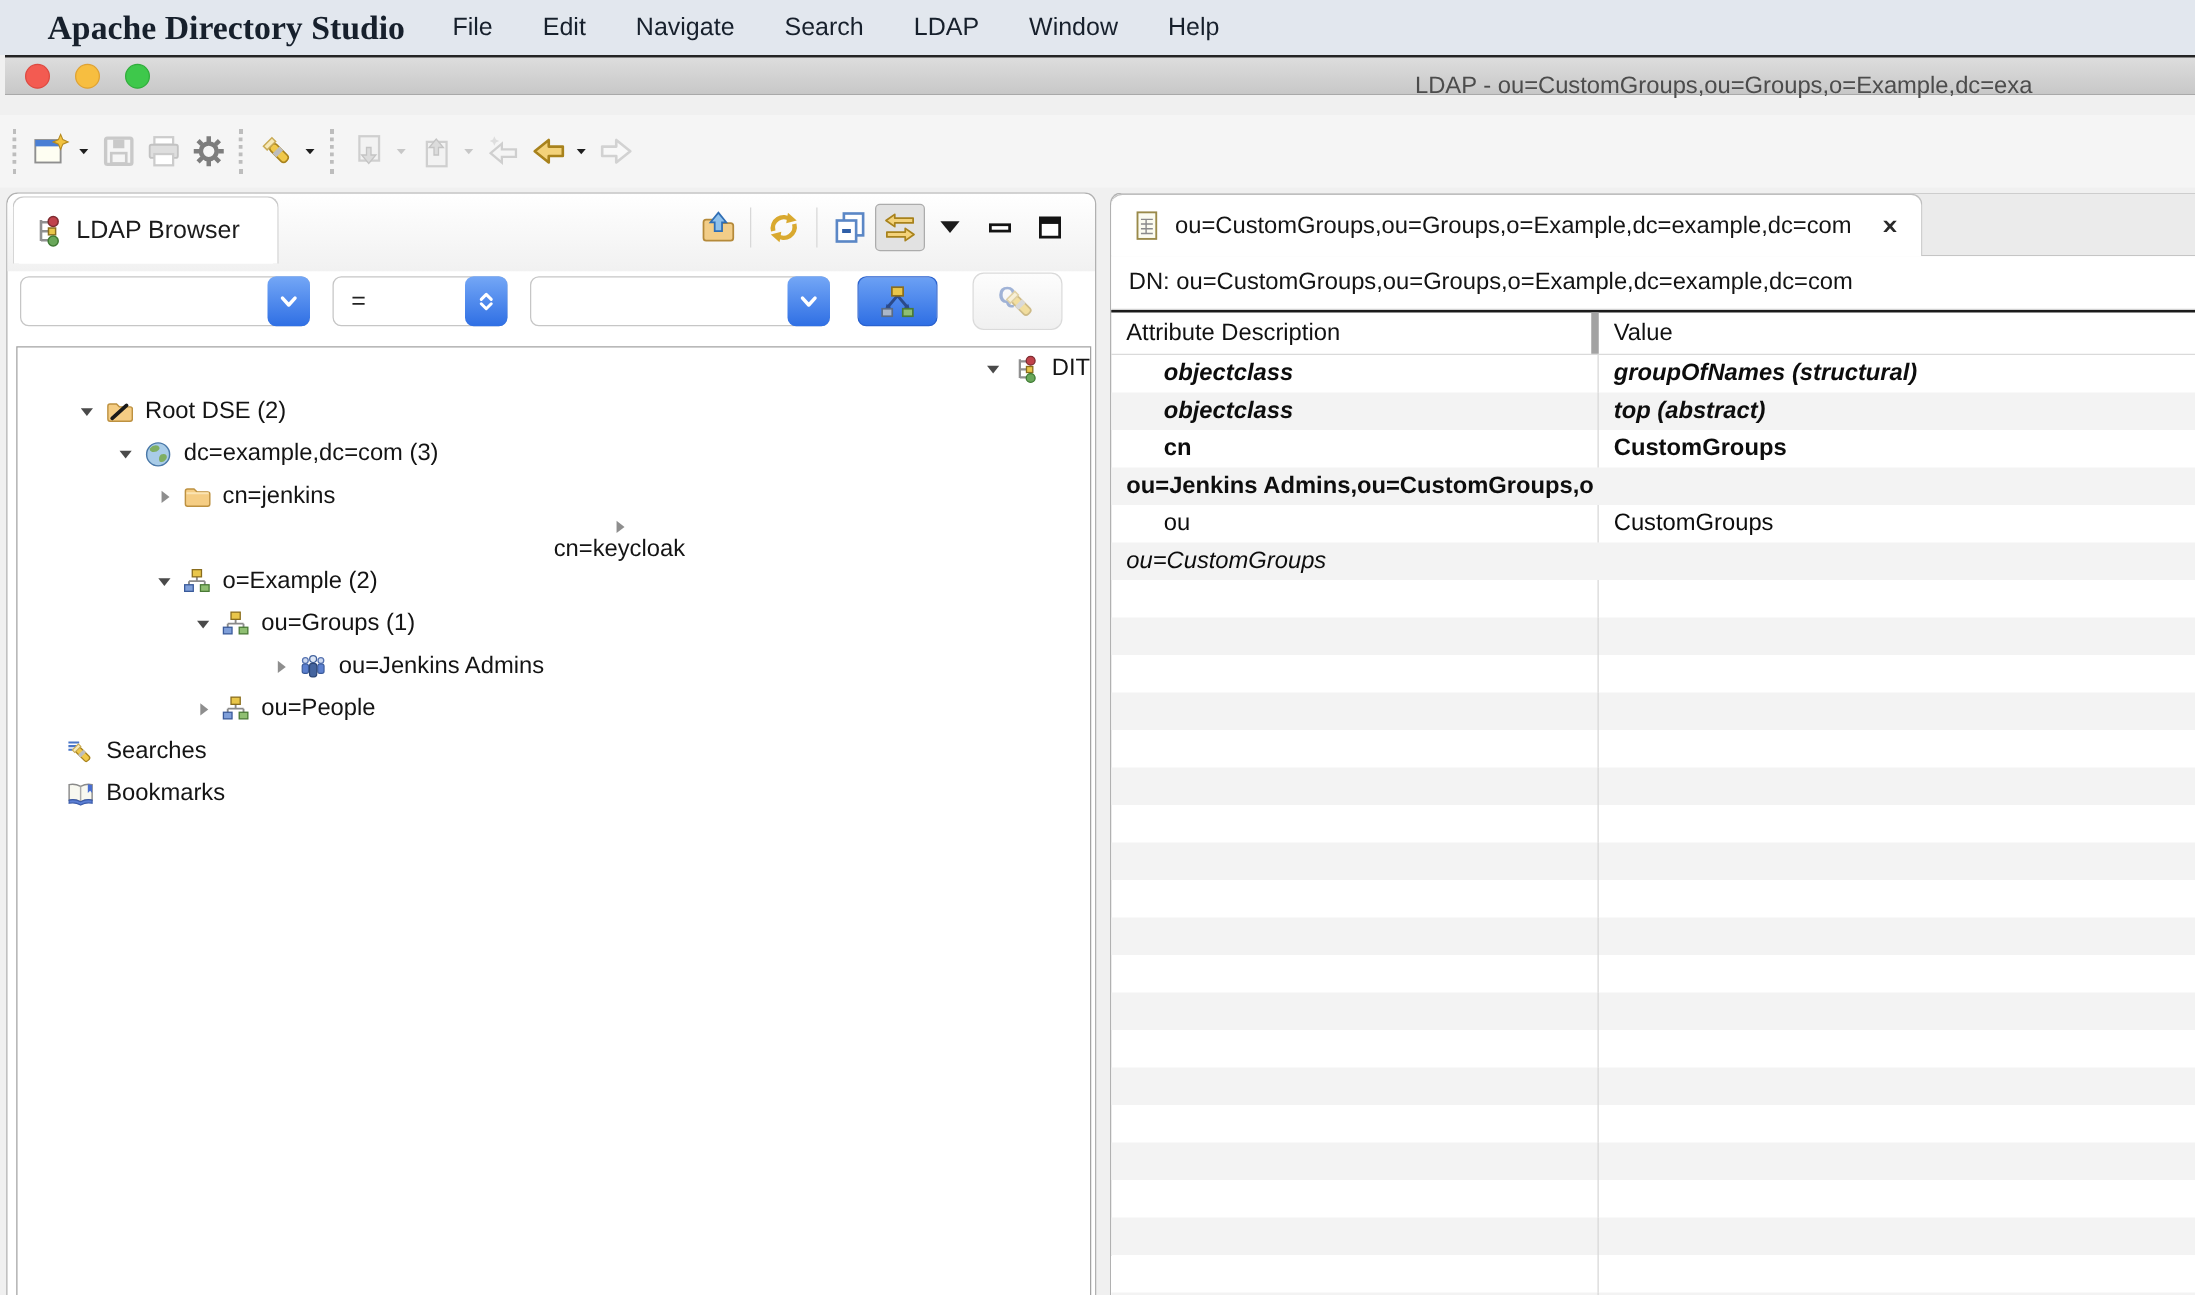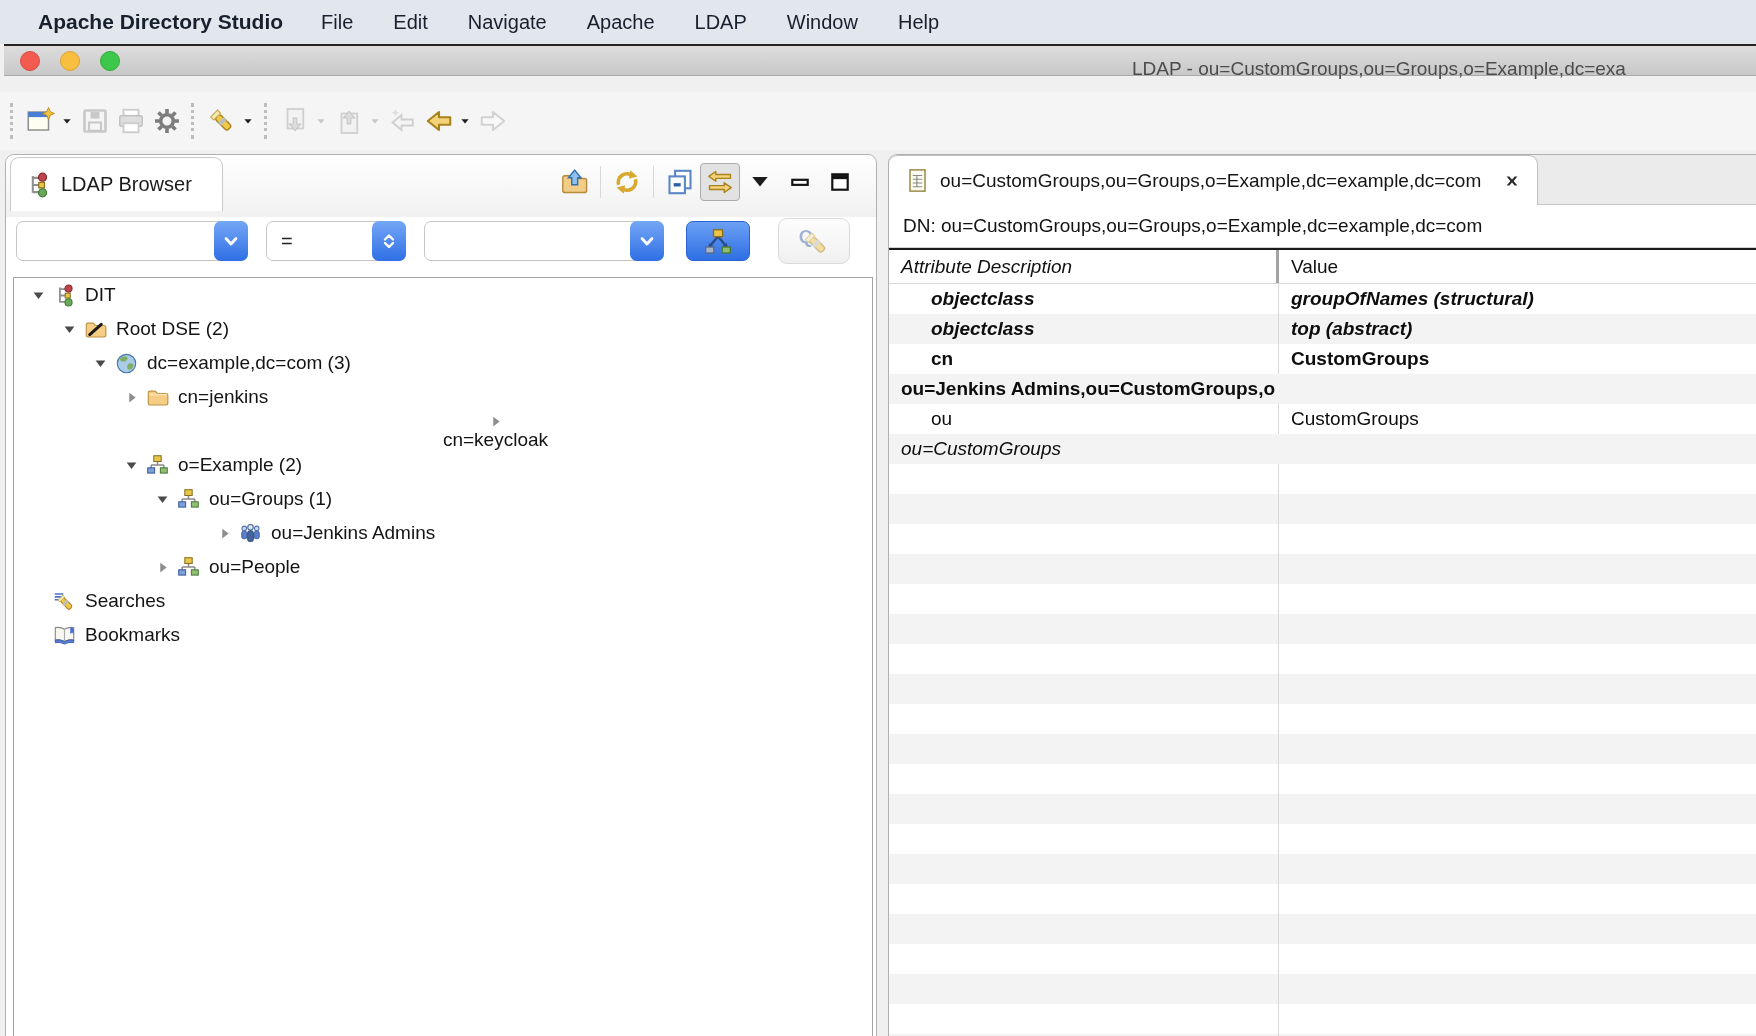--- a/index.html
+++ b/index.html
@@ -2,21 +2,21 @@
 <html><head>
 <meta charset="utf-8">
 <style>
   html,body{margin:0;padding:0;width:1756px;height:1036px;overflow:hidden;
     font-family:"Liberation Sans",sans-serif;background:#f0f0f0;position:relative;}
   *{box-sizing:border-box;}
 
   
   .menubar{position:absolute;left:0;top:0;width:100%;height:44px;background:#e2e7ee;
     display:flex;align-items:center;padding-left:38px;gap:38px;font-size:20px;color:#17202c;}
-  .menubar .appname{font-weight:700;font-size:21px;}
+  .menubar .appname{font-weight:700;font-size:27px;font-family:Liberation Serif, serif;}
   .menubar span{white-space:nowrap;}
 
   
   .titlebar{position:absolute;left:4px;top:44px;width:100%;height:32px;
     background:linear-gradient(#dddddd,#c8c8c8);border-top:2px solid #242424;border-bottom:1px solid #a9a9a9;}
   .lights{position:absolute;left:16px;top:0;height:100%;display:flex;align-items:center;gap:20px;}
   .light{width:20px;height:20px;border-radius:50%;}
   .light.red{background:#f35b51;border:1px solid #dd4a41;}
   .light.yellow{background:#f7be40;border:1px solid #dfa233;}
   .light.green{background:#3ec84b;border:1px solid #31ad3c;}
@@ -81,21 +81,21 @@
     background:#fff;border:1px solid #bfbfbf;border-left:none;border-bottom:none;border-radius:9px 9px 0 0;
     font-size:19px;color:#151515;white-space:nowrap;}
   .etab svg.doc{width:25px;height:25px;}
   .etab .close{margin-left:10px;width:22px;height:22px;display:flex;align-items:center;justify-content:center;}
   .etab .close svg{width:18px;height:18px;}
   .dnbar{height:43px;background:#fff;border-bottom:1px solid #d2d2d2;display:flex;align-items:center;
     padding-left:14px;font-size:19px;color:#131313;white-space:nowrap;}
   .table-sep{height:2px;background:#1b1b1b;}
   .attr-header{display:grid;grid-template-columns:390px 1fr;height:34px;font-size:19px;color:#111;
     border-bottom:1px solid #dadada;}
-  .attr-header .c1{padding-left:12px;display:flex;align-items:center;border-right:3px solid #a3a3a3;font-style:italic;}
+  .attr-header .c1{padding-left:12px;display:flex;align-items:center;border-right:6px solid #a3a3a3;}
   .attr-header .c2{padding-left:12px;display:flex;align-items:center;}
   .attr-body{overflow:hidden;}
   .attr-row{display:grid;grid-template-columns:390px 1fr;height:30px;font-size:19px;color:#0d0d0d;}
   .attr-row.striped{background:#f3f3f3;}
   .attr-row .c1{padding-left:42px;display:flex;align-items:center;border-right:1px solid #d8d8d8;white-space:nowrap;}
   .attr-row .c2{padding-left:12px;display:flex;align-items:center;white-space:nowrap;overflow:hidden;}
   .st-bold-italic{font-weight:700;font-style:italic;}
   .st-bold{font-weight:700;}
   .st-italic{font-style:italic;}
   .defs{position:absolute;width:0;height:0;overflow:hidden;}
@@ -269,21 +269,21 @@
     </g>
   </symbol>
 </svg>
 
 <div class="menubar">
   <span class="appname">Apache Directory Studio</span>
   <span id="menu-items" style="display:flex;gap:40px;">
       <span>File</span>
       <span>Edit</span>
       <span>Navigate</span>
-      <span>Apache</span>
+      <span>Search</span>
       <span>LDAP</span>
       <span>Window</span>
       <span>Help</span>
     </span>
 </div>
 
 <div class="titlebar">
   <div class="lights">
     <div class="light red"></div>
     <div class="light yellow"></div>
@@ -453,21 +453,21 @@
         </svg>
     </div>
     <div class="btn-light" style="left:772px;top:-3px;">
       <svg viewBox="0 0 20 20">
           <use href="#sym-qsearch"></use>
         </svg>
     </div>
   </div>
 
   <div class="tree" id="tree">
-      <div class="tree-row" style="padding-left: 12px;">
+      <div class="tree-row" style="padding-left: 12px; justify-content: flex-end;">
         <span class="twisty">
           <svg viewBox="0 0 20 20" style="width: 15px; height: 15px;">
             <use href="#sym-tw-open"></use>
           </svg>
         </span>
         <svg viewBox="0 0 20 20" class="ticon" style="width: 25px; height: 23px;">
           <use href="#sym-dit"></use>
         </svg>
         <span>DIT</span>
       </div>

